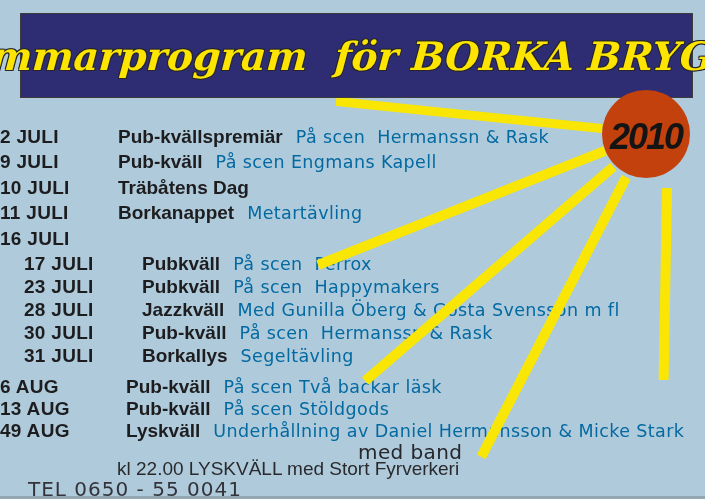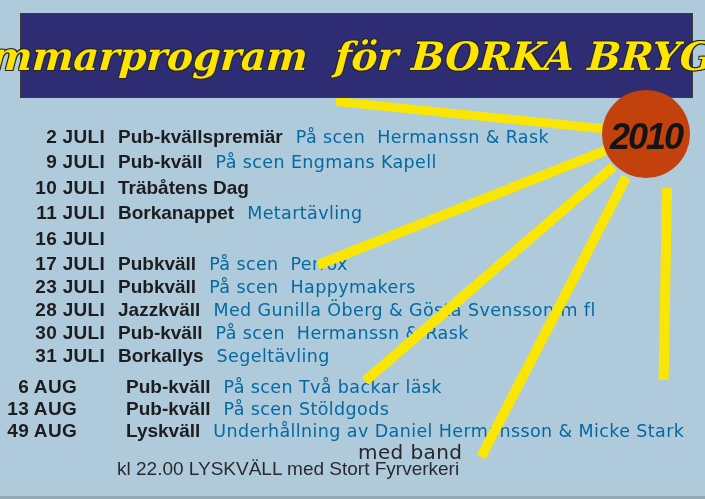--- a/index.html
+++ b/index.html
@@ -48,25 +48,25 @@
   }
   .ray.r1 { left:336px; top:97px;  width:268px; height:9px;   transform:rotate(5.8deg); }
   .ray.r2 { left:318px; top:260px; width:309px; height:9.5px; transform:rotate(-21.7deg); }
   .ray.r3 { left:365px; top:376px; width:328px; height:9.5px; transform:rotate(-40.8deg); }
   .ray.r4 { left:481px; top:452px; width:315px; height:9.5px; transform:rotate(-62.6deg); }
   .ray.r5 { left:662px; top:188px; width:9.5px; height:192px; transform-origin:50% 0; transform:rotate(1deg); }
 
   
   .events { position:absolute; left:0; top:127px; width:705px; z-index:1; }
   .row { display:flex; align-items:flex-start; height:25.4px; }
-  .row.g2 { height:23px; }
+  .row.g2 { height:23px;padding-left:24px; }
   .row.aug { height:22px; }
   .row.aug-first { margin-top:8px; }
   .date {
-    width:105px; text-align:right;
+    width:105px; 
     font-weight:bold; font-size:19px; color:#1d1d1f;
     letter-spacing:0.3px; line-height:1.05; white-space:pre;
   }
   .aug .date { width:77px; margin-right:36px; }
   .name {
     margin-left:13px; font-weight:bold; font-size:19px;
     color:#1d1d1f; line-height:1.05; white-space:pre;
   }
   .desc {
     margin-left:13px; padding-top:1px;
@@ -174,16 +174,17 @@
       <span class="desc">På scen Stöldgods</span>
     </div>
     <div class="row aug">
       <span class="date">49 AUG</span>
       <span class="name">Lyskväll</span>
       <span class="desc">Underhållning av Daniel Hermansson &amp; Micke Stark</span>
     </div>
 
     <div class="contd">med band</div>
     <div class="footer-bold">kl 22.00 LYSKVÄLL med Stort Fyrverkeri</div>
+    <div class="phone">TEL 0650 - 55 0041</div>
   </div>
 
   <div class="bottom-edge"></div>
 </div>
 
 </body></html>

